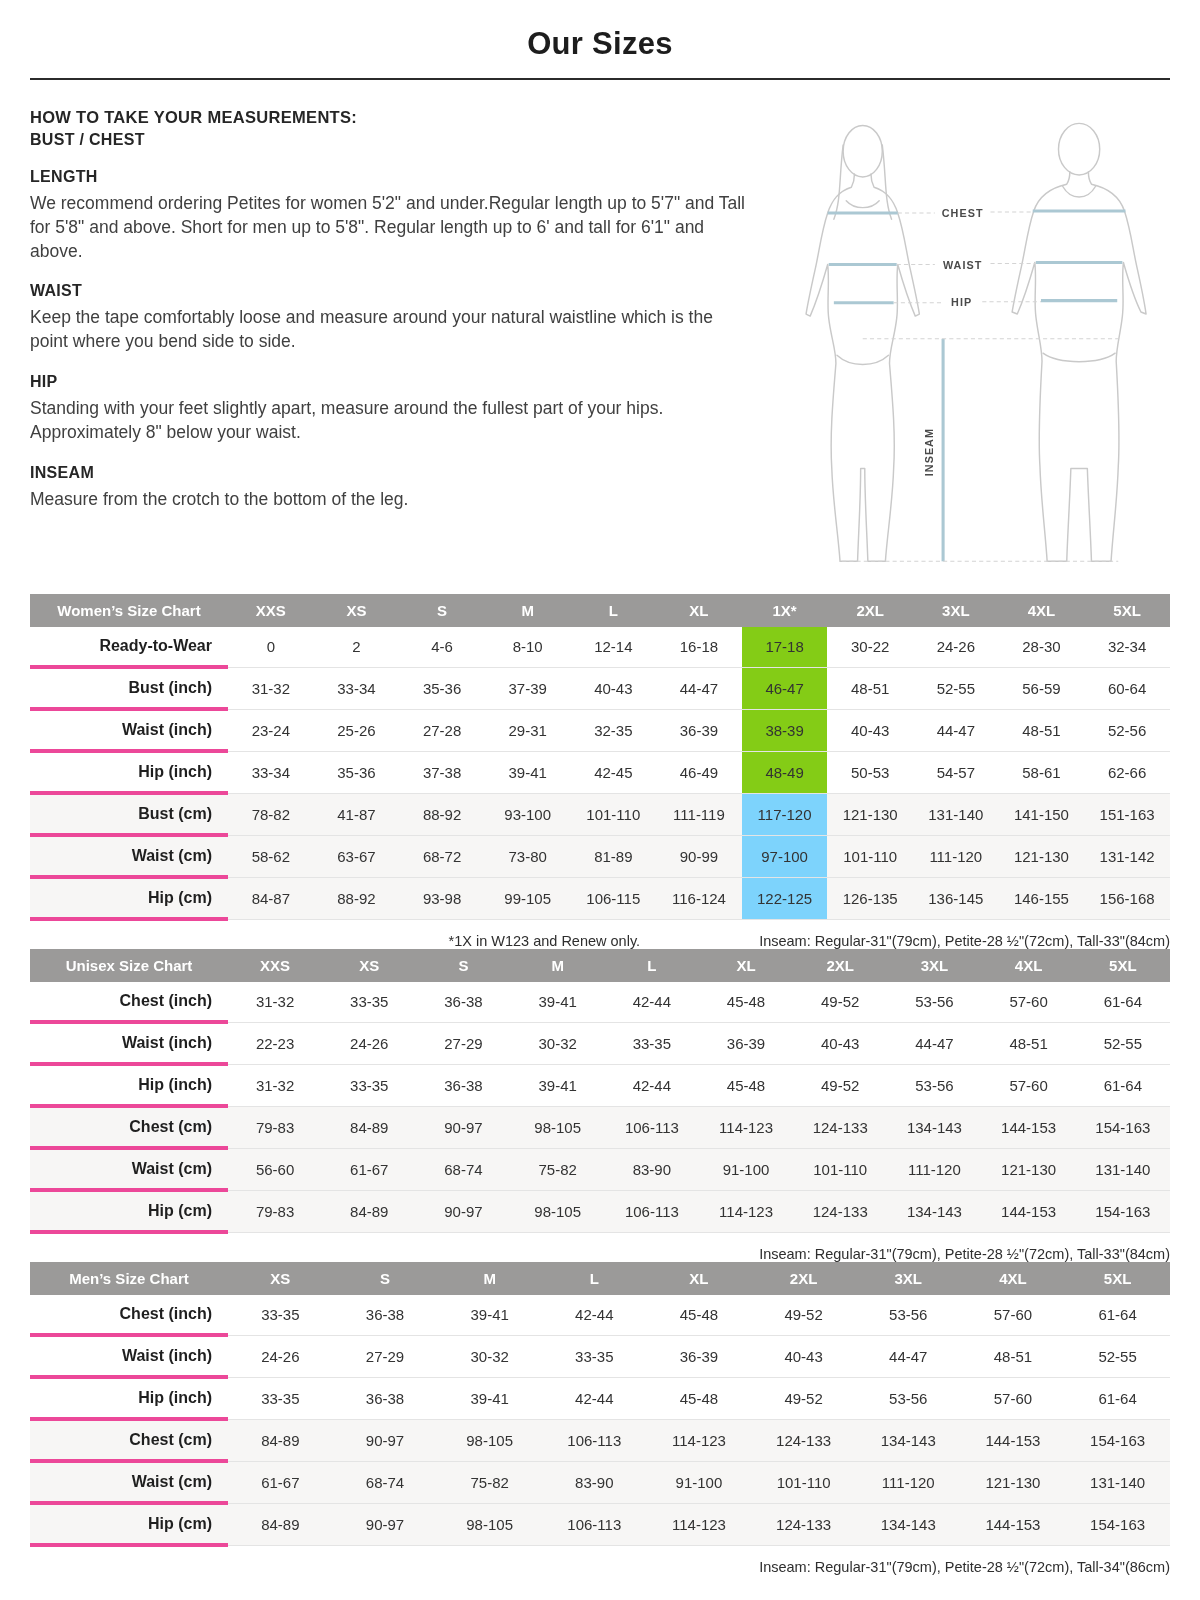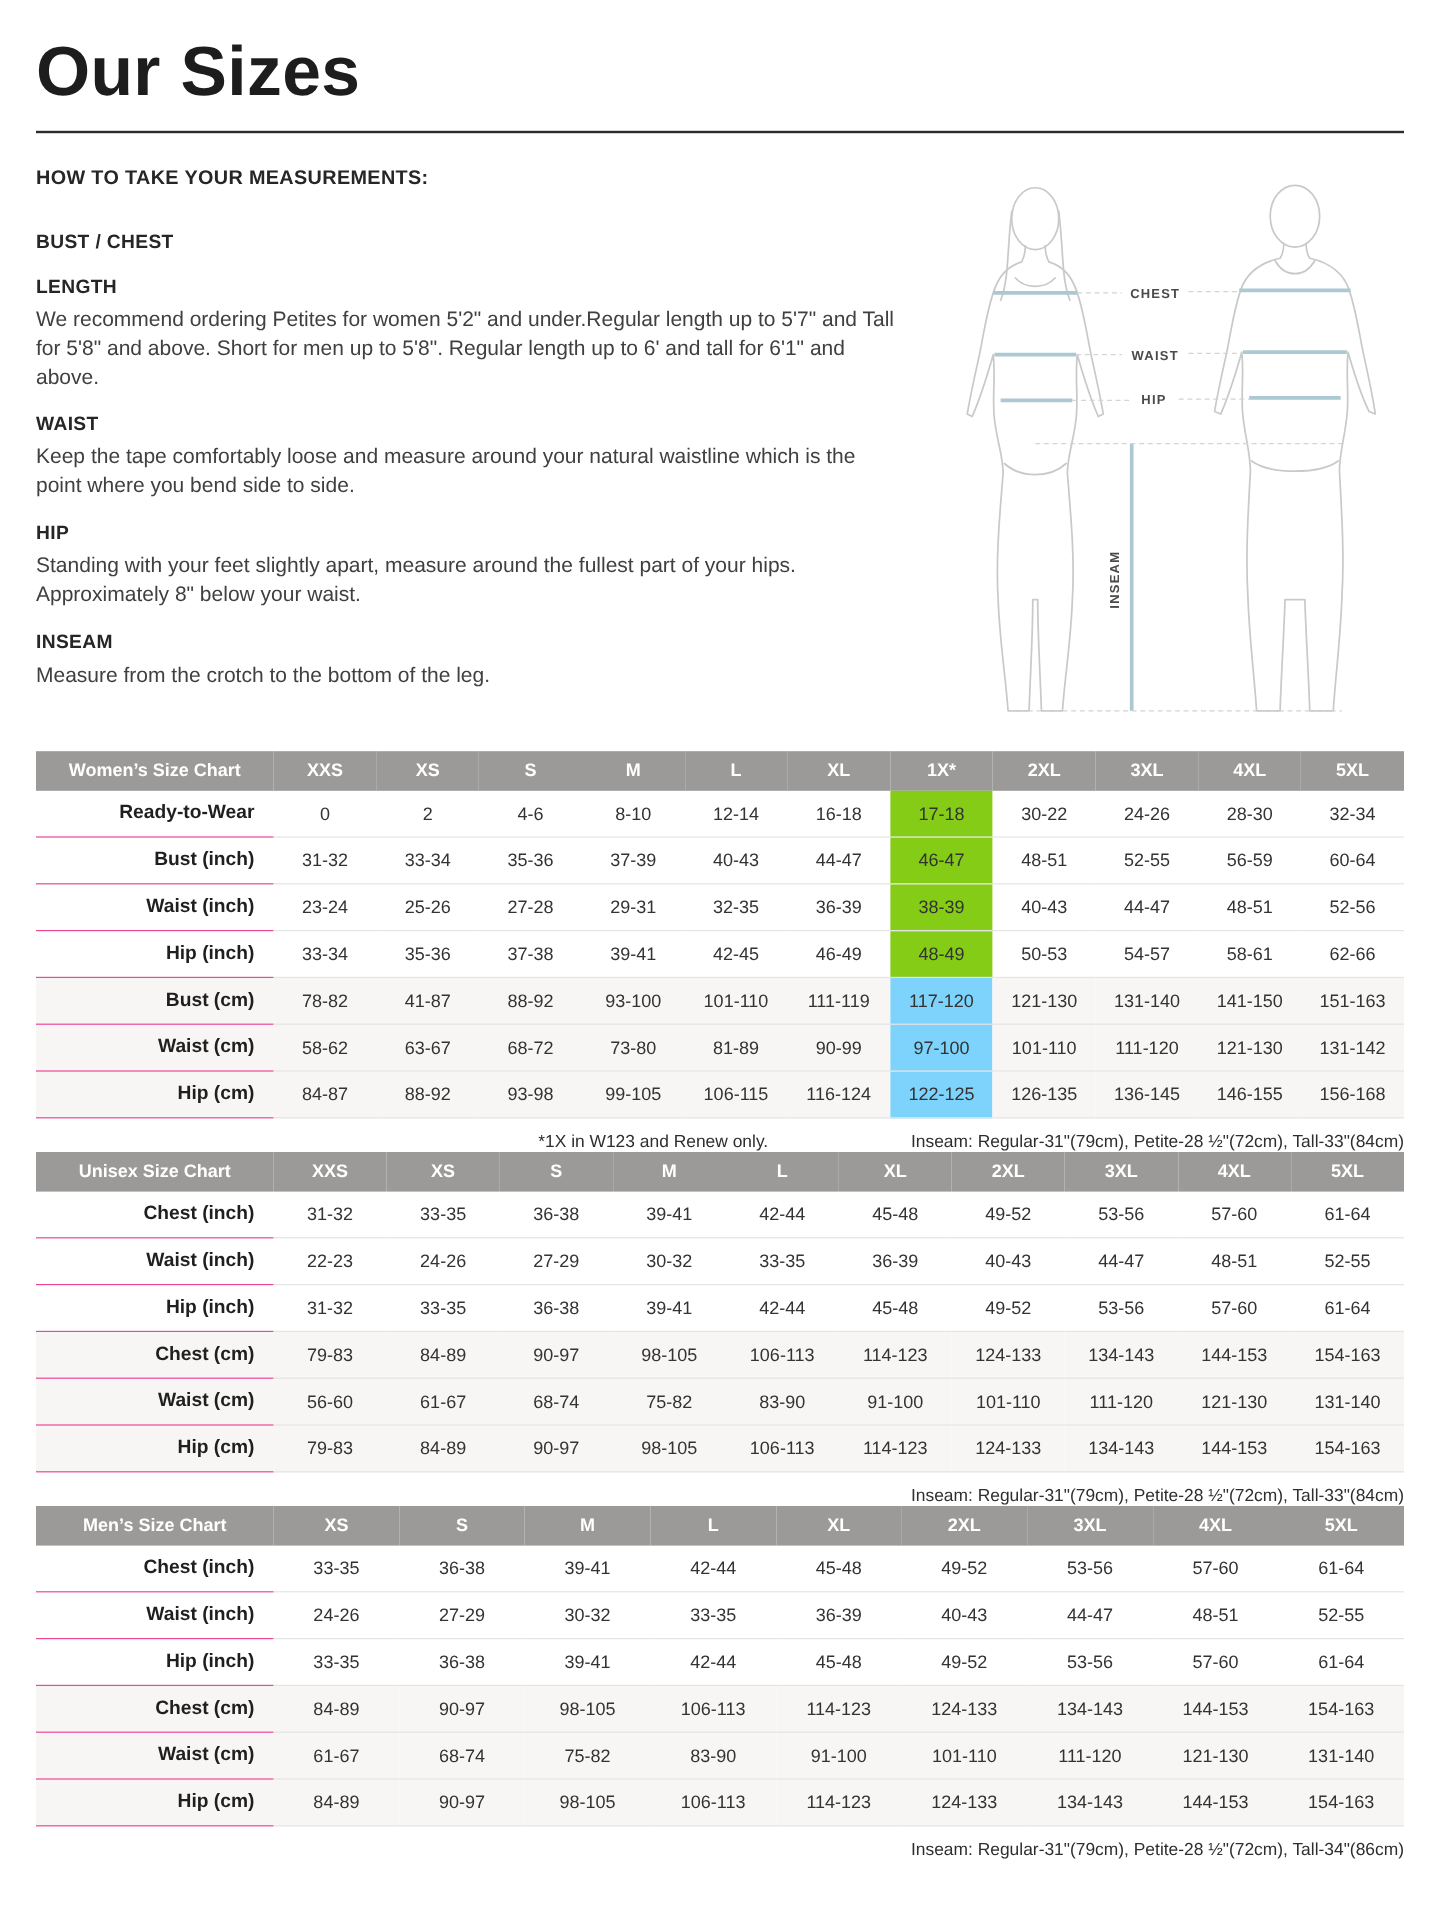--- a/index.html
+++ b/index.html
@@ -3,43 +3,43 @@
 <meta charset="utf-8">
 <style>
   * { margin:0; padding:0; box-sizing:border-box; }
   html,body { background:#ffffff; }
   body {
     width:1200px; min-height:1600px; margin:0 auto;
     font-family:"Liberation Sans", sans-serif; color:#3b3b3b;
   }
   .page { padding:26px 30px 34px; }
 
-  h1.page-title { font-size:58px; font-weight:800; color:#1d1d1d; letter-spacing:.3px; }
+  h1.page-title { font-size:31px; font-weight:800; color:#1d1d1d; letter-spacing:.3px;text-align:center; }
   hr.title-rule { border:none; border-top:2px solid #2b2b2b; margin-top:16px; }
 
   .top { display:flex; gap:24px; margin-top:28px; }
   .instructions { flex:1; max-width:726px; }
-  h2.instructions-heading { font-size:16.5px; font-weight:700; color:#262626; letter-spacing:.3px; margin-bottom:36px; }
+  h2.instructions-heading { font-size:16.5px; font-weight:700; color:#262626; letter-spacing:.3px; margin-bottom:4px; }
   .section { margin-bottom:19px; }
   .section h3 { font-size:16px; font-weight:700; color:#262626; letter-spacing:.3px; margin-bottom:6px; }
   .section p { font-size:17.5px; line-height:1.36; color:#404040; }
 
   .figure-wrap { width:392px; flex-shrink:0; padding-top:2px; }
 
   .tables { margin-top:6px; }
   .table-block { }
   table.size-table { width:100%; border-collapse:collapse; table-layout:fixed; }
   .size-table thead th {
     background:#9b9a99; color:#ffffff; font-size:15px; font-weight:700;
     padding:8px 3px; text-align:center;
   }
   .size-table thead th.corner { width:198px; }
   .size-table tbody th.row-label {
     text-align:right; padding:10px 16px 10px 4px; font-size:16px; font-weight:700;
-    color:#1f1f1f; border-bottom:1px solid #ec4899;
+    color:#1f1f1f; border-bottom:4px solid #ec4899;
   }
   .size-table tbody td {
     text-align:center; font-size:15px; color:#333333; padding:10px 2px;
     border-bottom:1px solid #e4e4e4;
   }
   .size-table tbody tr.cm-row th, .size-table tbody tr.cm-row td { background:#f7f6f5; }
   .size-table tbody td.hl { background:#84cc16; }
   .size-table tbody tr.cm-row td.hl { background:#7dd3fc; }
 
   .footnote-row {

